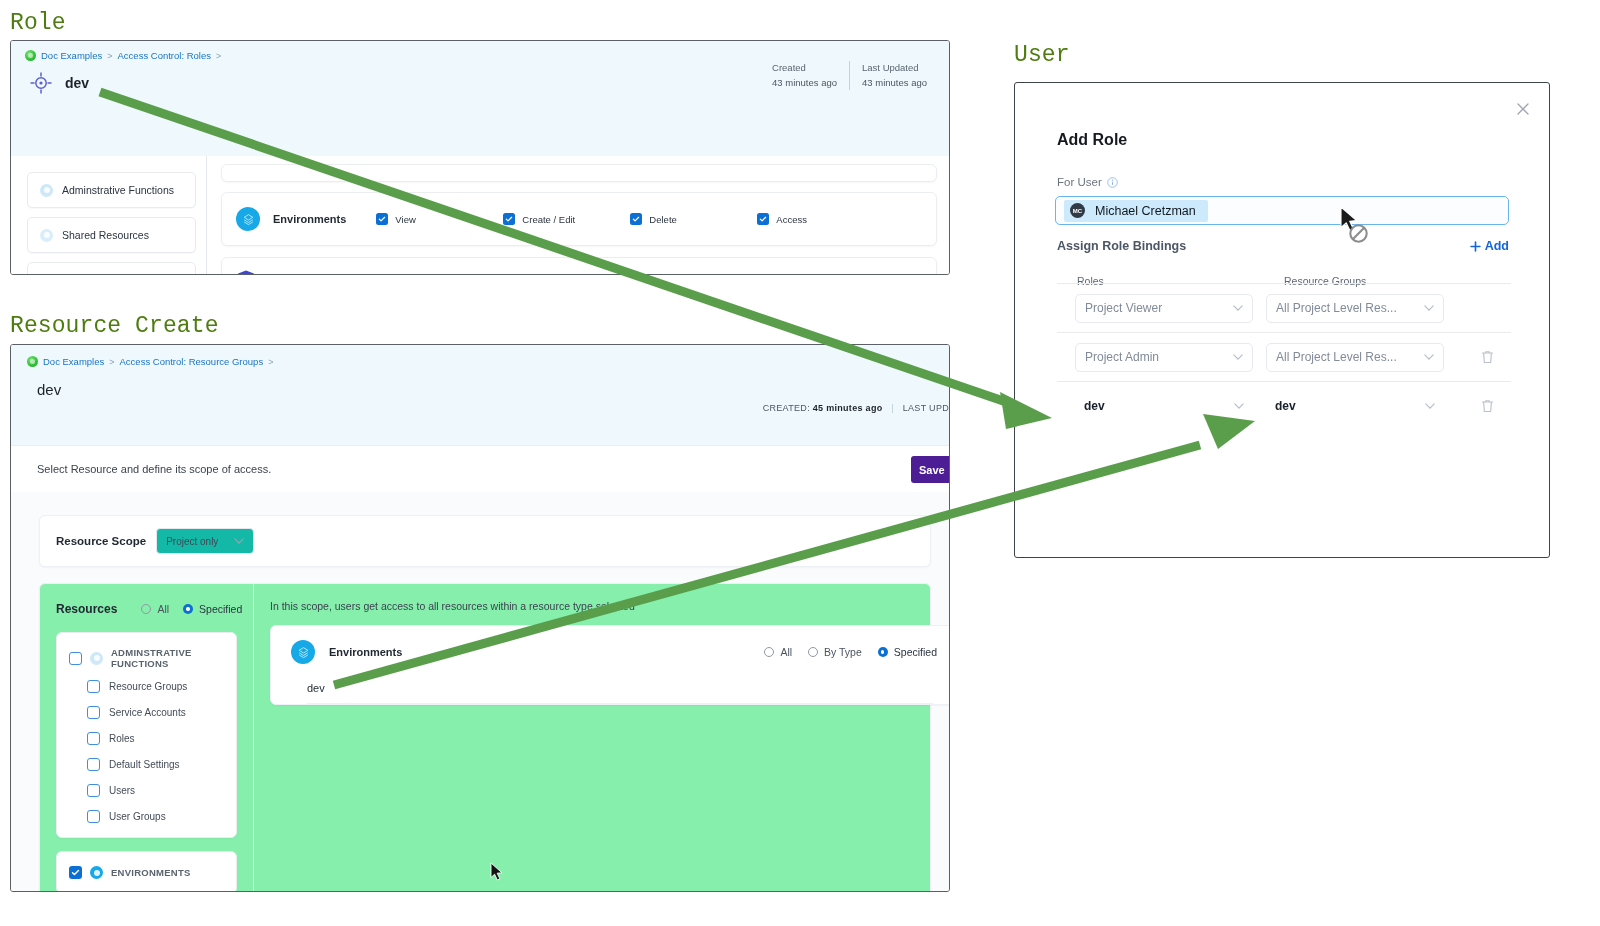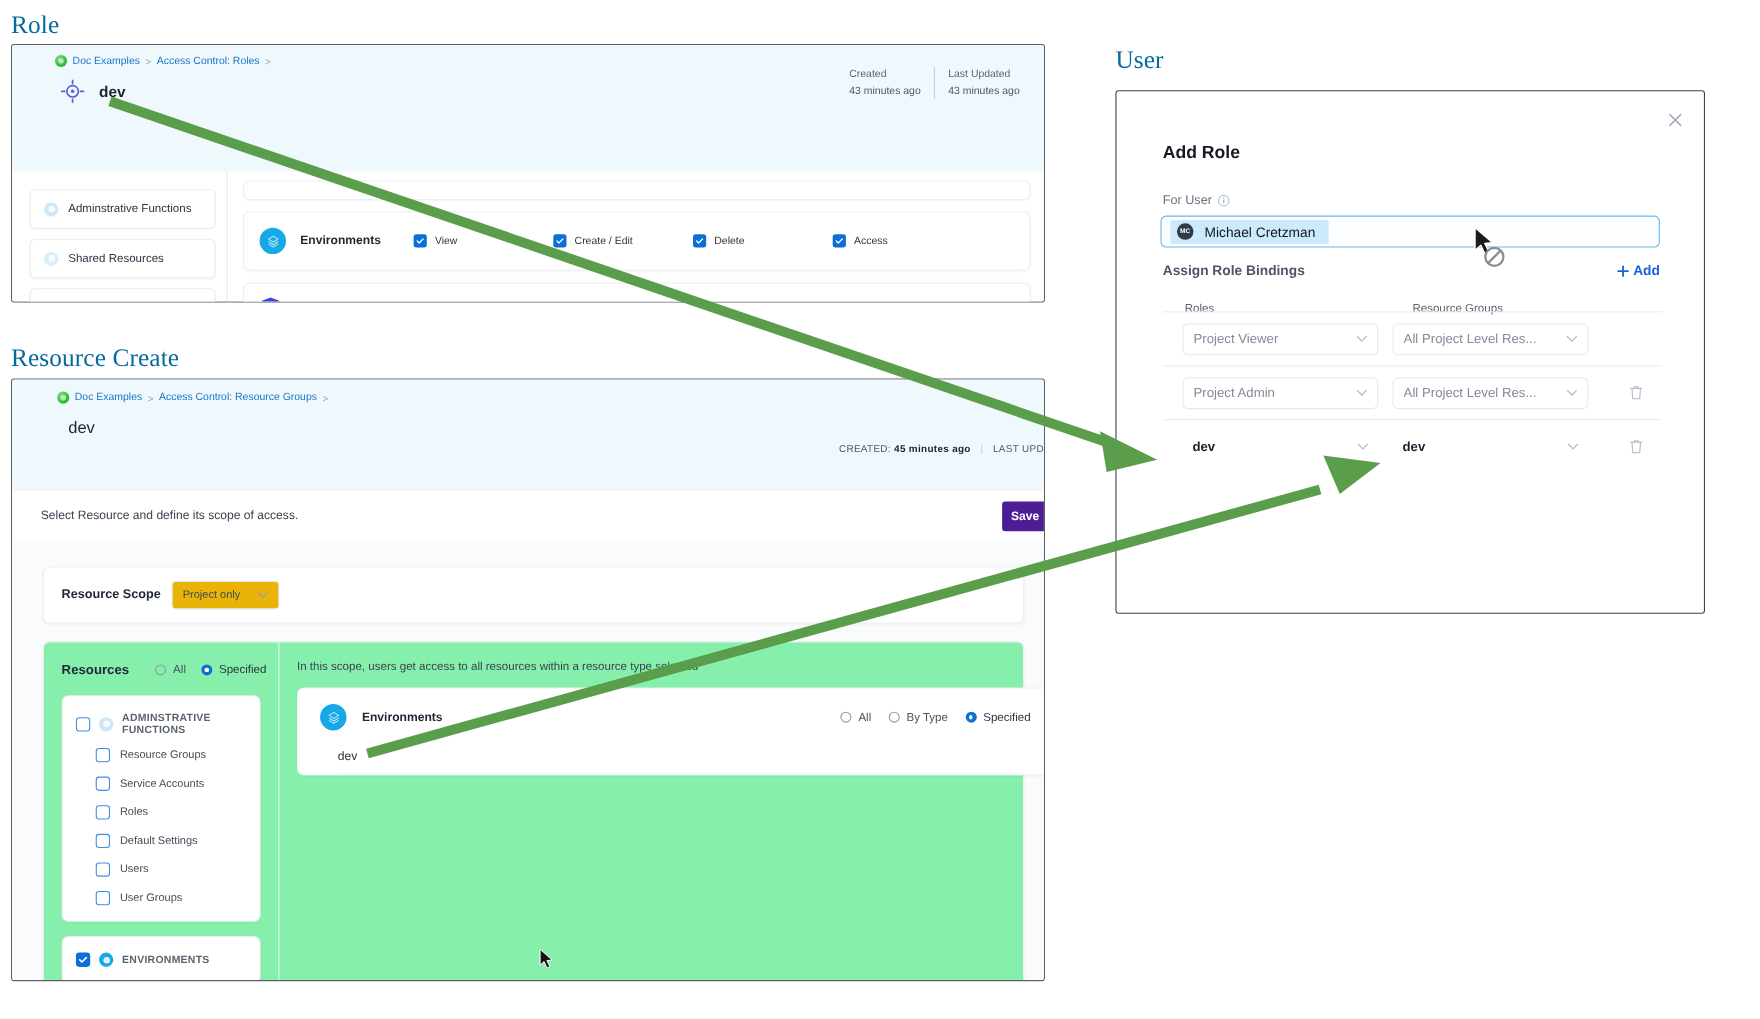--- a/index.html
+++ b/index.html
@@ -6,22 +6,22 @@
   body{
     width:1600px;height:926px;position:relative;
     background:#ffffff;
     font-family:"Liberation Sans", sans-serif;
     color:#1f2733;
     overflow:hidden;
   }
   .section-label{
     position:absolute;
     font-size:23px;
-    color:#0369a1;
-    font-family:Liberation Serif, serif;
+    color:#4d7c0f;
+    font-family:Liberation Mono, monospace;
     letter-spacing:.1px;
   }
   
   .panel{
     position:absolute;
     background:#fff;
     border:1.5px solid #5b5f66;
     border-radius:3px;
     overflow:hidden;
     box-sizing:border-box;
@@ -32,21 +32,20 @@
     border:1.5px solid #3f444b;
     border-radius:3px;
     overflow:hidden;
     box-sizing:border-box;
   }
   
   .hdr{
     background:#eff9fd;
     position:relative;
     box-sizing:border-box;
-    padding-left:25px;
   }
   .crumbs{
     display:flex;align-items:center;gap:5px;
     font-size:9.5px;color:#1a73c7;
     padding:9px 0 0 14px;
   }
   .crumb-dot{
     width:11px;height:11px;border-radius:50%;
     background:radial-gradient(circle at 35% 32%, #7ae07a 0%, #35c23a 55%, #1fa02b 100%);
     display:inline-block;flex:0 0 auto;
@@ -141,21 +140,21 @@
     overflow:hidden;
   }
   .rg-scroll{position:absolute;left:0;right:0;top:147px;bottom:0;background:#fafbfc;}
   .scope-card{
     margin:23px 18px 0 28px;background:#fff;border:1px solid #edf1f5;border-radius:6px;
     height:50px;display:flex;align-items:center;padding:0 16px;
     box-shadow:0 1px 2px rgba(16,24,40,.04);
   }
   .scope-lbl{font-size:11.5px;font-weight:700;color:#1f2733;margin-right:10px;}
   .sel-box{
-    border:1px solid #e4e9ef;border-radius:4px;background:#eab308;
+    border:1px solid #e4e9ef;border-radius:4px;background:#14b8a6;
     height:24px;display:flex;align-items:center;gap:16px;
     padding:0 9px;font-size:10px;color:#3f4855;cursor:pointer;
   }
   .chev{display:block;}
   .res-panel{
     margin:16px 18px 0 28px;background:#86efac;border:1px solid #edf1f5;border-radius:6px;
     display:flex;min-height:330px;box-shadow:0 1px 2px rgba(16,24,40,.04);
     box-sizing:border-box;
   }
   .res-left{width:214px;flex:0 0 auto;border-right:1px solid #eef2f6;padding:18px 16px 16px 16px;box-sizing:border-box;}

